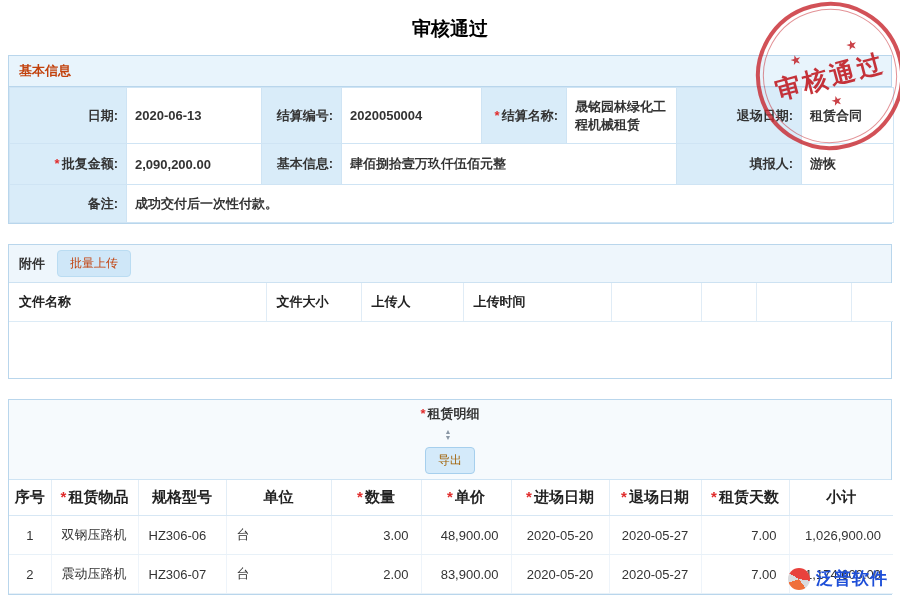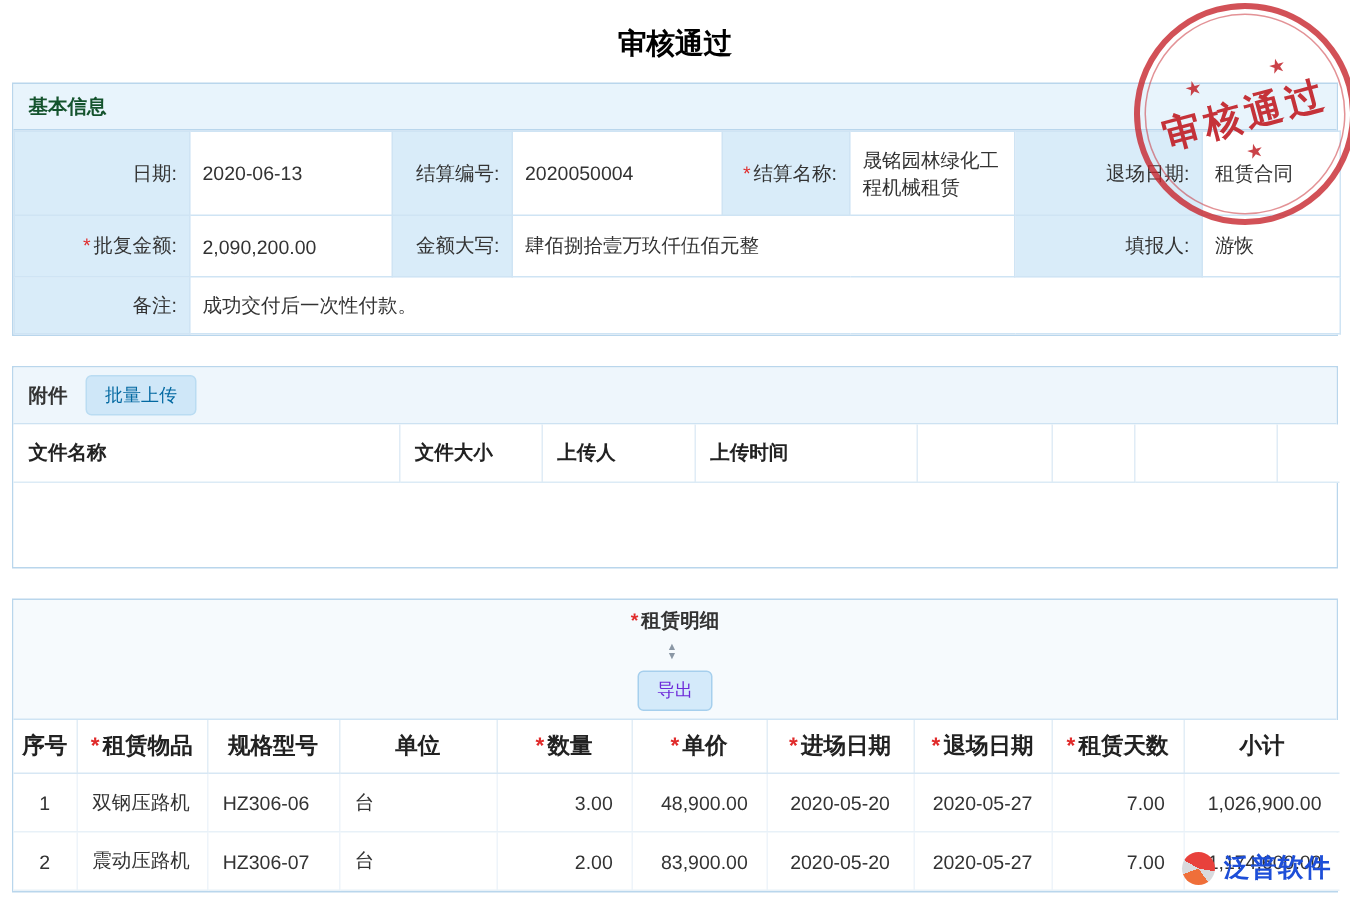--- a/index.html
+++ b/index.html
@@ -9,37 +9,37 @@
     background:#fff; color:#333;
     font-family:"Liberation Sans","DejaVu Sans",sans-serif;
     font-size:13px;
   }
   .page-title {
     text-align:center; font-size:19px; font-weight:bold; color:#000;
     margin:16px 0 13px;
   }
   .panel { margin:0 8px 20px; border:1px solid #b9d6ec; background:#fff; }
   .panel-header {
-    background:#e8f4fc; color:#14532d; font-weight:bold; font-size:13px;
+    background:#e8f4fc; color:#c2410c; font-weight:bold; font-size:13px;
     padding:6px 10px; border-bottom:1px solid #b9d6ec;
   }
   
-  .form-table { border-collapse:collapse; width:100%; table-layout:fixed; }
+  .form-table { border-collapse:collapse; width:100%; table-layout:fixed;font-weight:bold; }
   .form-table td { border:1px solid #cfe4f4; padding:4px 8px; vertical-align:middle; font-size:13px; }
   .form-table td.lbl { background:#d9ecf9; text-align:right; color:#333; }
   .form-table td.val { background:#fff; text-align:left; }
   .req { color:#e02b2b; margin-right:2px; }
   a.link { color:#1464c8; text-decoration:underline; cursor:pointer; }
   
   .attach-bar { display:flex; align-items:center; gap:12px; background:#eef6fc;
     border-bottom:1px solid #cde2f2; padding:5px 10px; }
   .attach-title { font-weight:bold; font-size:13px; color:#333;text-align:center; }
   .btn { border-radius:4px; font-size:12px; padding:4px 12px; cursor:pointer; display:inline-block; }
-  .btn-upload { background:#cfe7f8; color:#0369a1; border:1px solid #badcf2; }
-  .btn-export { background:#d4eafa; color:#6d28d9; border:1px solid #a6cfed; }
+  .btn-upload { background:#cfe7f8; color:#c2410c; border:1px solid #badcf2; }
+  .btn-export { background:#d4eafa; color:#a16207; border:1px solid #a6cfed; }
   .attach-table { width:100%; border-collapse:collapse; table-layout:fixed; }
   .attach-table th {
     border-right:1px solid #e0ecf6; border-bottom:1px solid #dcebf6;
     padding:10px 10px; text-align:left; font-weight:bold; color:#222; background:#fff; font-size:13px;
   }
   .attach-table th:last-child { border-right:none; }
   .attach-empty { height:56px; background:#fff; }
   
   .detail-bar { display:flex; align-items:center; gap:6px; padding:5px 10px;
     background:#f6fafd; border-bottom:1px solid #cfe4f4;flex-direction:column; }
@@ -117,21 +117,21 @@
         <td class="lbl">结算编号:</td>
         <td class="val">2020050004</td>
         <td class="lbl"><span class="req">*</span><span>结算名称:</span></td>
         <td class="val">晟铭园林绿化工程机械租赁</td>
         <td class="lbl">退场日期:</td>
         <td class="val">租赁合同</td>
       </tr>
       <tr style="height:41px">
         <td class="lbl"><span class="req">*</span><span>批复金额:</span></td>
         <td class="val">2,090,200.00</td>
-        <td class="lbl">金额大写:</td>
+        <td class="lbl">基本信息:</td>
         <td class="val" colspan="3">肆佰捌拾壹万玖仟伍佰元整</td>
         <td class="lbl">填报人:</td>
         <td class="val">游恢</td>
       </tr>
       <tr style="height:38px">
         <td class="lbl">备注:</td>
         <td class="val" colspan="7">成功交付后一次性付款。</td>
       </tr>
     </tbody>
       </table>

